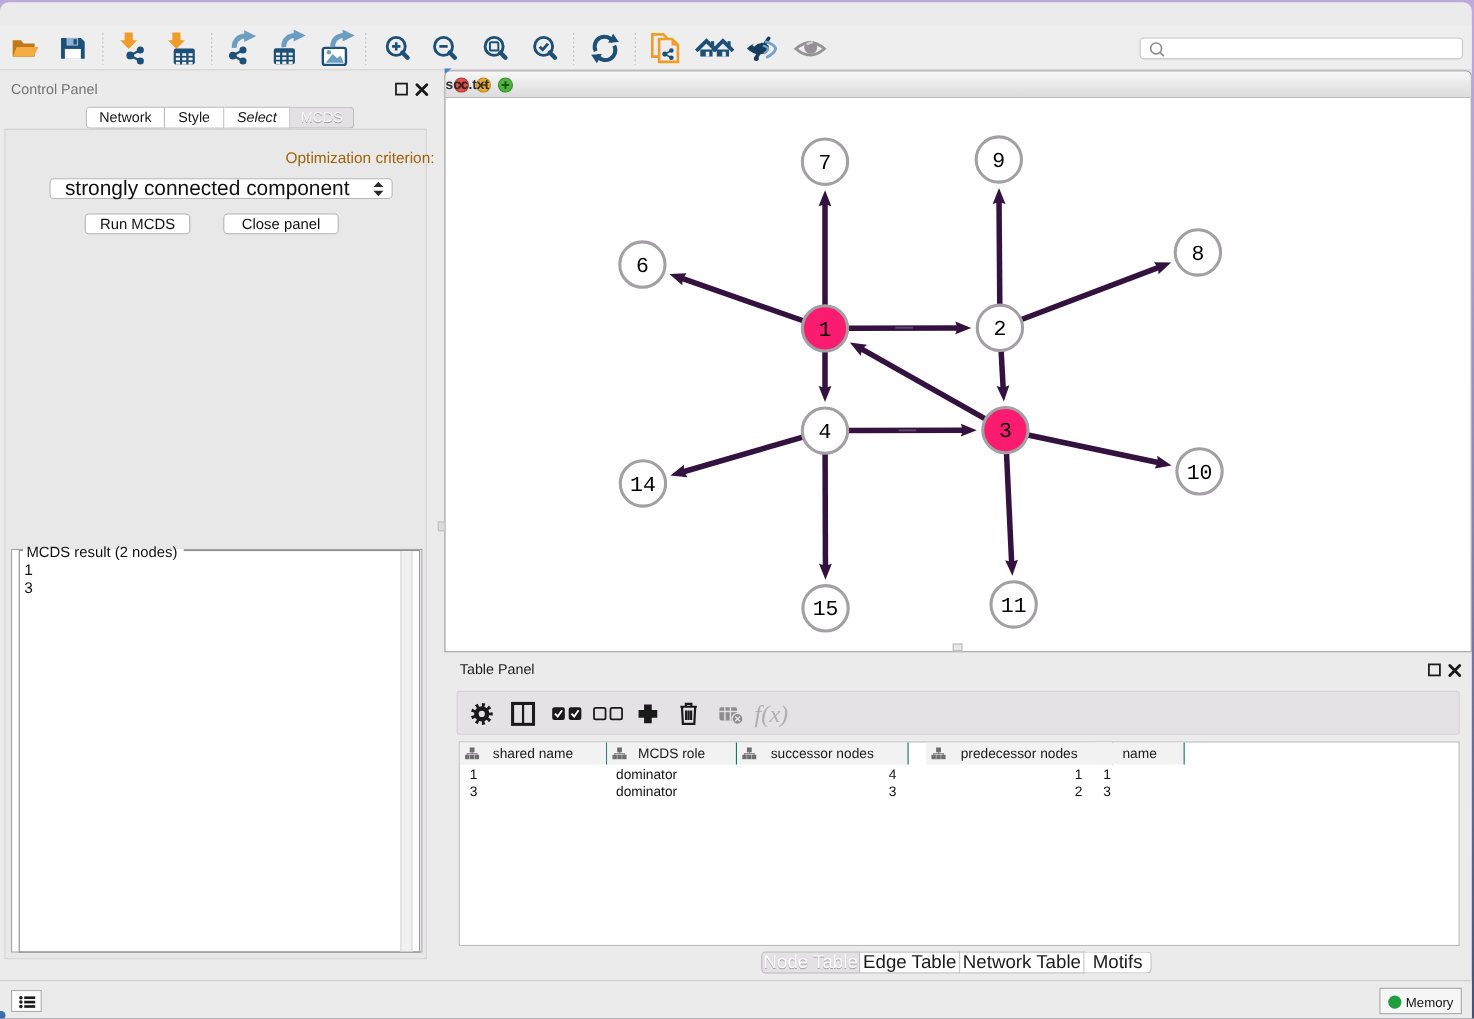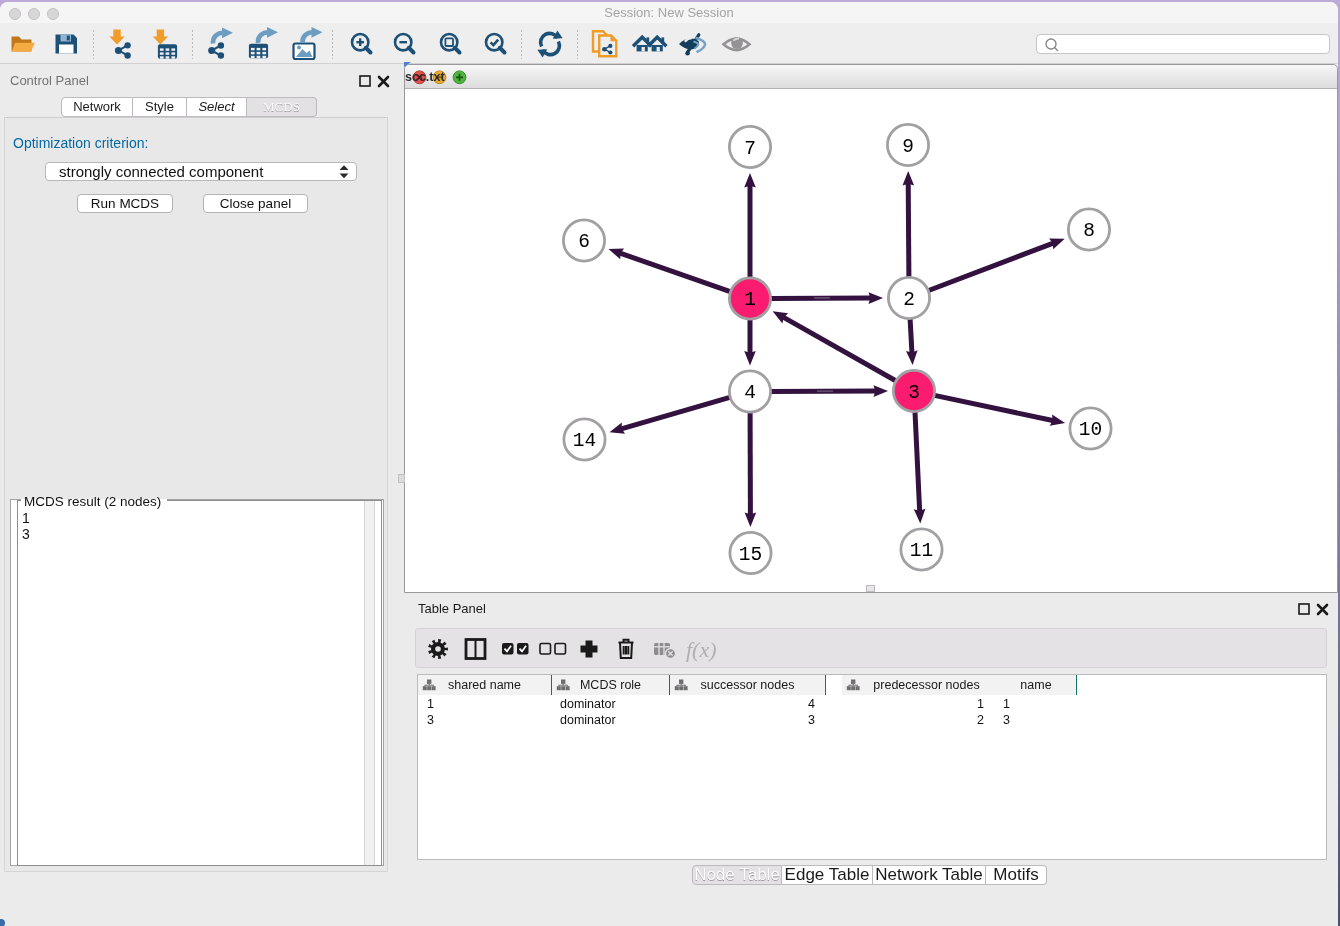--- a/index.html
+++ b/index.html
@@ -15,22 +15,22 @@
   .sep { position:absolute; top:7px; height:29px; width:1px; background-image:linear-gradient(#b9b9b9 40%, rgba(255,255,255,0) 0%); background-size:1px 4px; }
   #search { position:absolute; left:1036px; top:11.5px; width:294px; height:20px; background:#fff; border:1px solid #c6c4c6; border-radius:4px; }
   
   #cp-title { position:absolute; left:10px; top:71px; font-size:13px; color:#737373; }
   .tabs { position:absolute; display:flex; font-size:13px; }
   .tab { border:1px solid #bcbabc; border-left:none; background:#fff; color:#1a1a1a; text-align:center; line-height:18px; height:20px; }
   .tab.first { border-left:1px solid #bcbabc; border-radius:4px 0 0 4px; }
   .tab.last { border-radius:0 4px 4px 0; }
   .tab.sel { background:#e3e1e3; color:#fdfdfd; text-shadow:0 1px 0 #9e9c9e; }
   #cp-pane { position:absolute; left:4px; top:114.5px; width:384px; height:755.5px; background:#e9e8e9; border:1px solid #d6d4d6; border-top:1px solid #cfcdcf; }
-  #opt-label { position:absolute; left:8px; top:17.5px; width:100%; text-align:left; font-size:14px; color:#0369a1; }
-  #dropdown { position:absolute; left:40px; top:44px; width:312px; height:19px; background:#fff; border:1px solid #b9b7b9; border-radius:4px; font-size:15px; color:#111; line-height:17px; padding-left:13px; }
+  #opt-label { position:absolute; left:8px; top:17.5px; width:100%; text-align:right; font-size:14px; color:#a16207; }
+  #dropdown { position:absolute; left:40px; top:44px; width:312px; height:19px; background:#fff; border:1px solid #b9b7b9; border-radius:4px; font-size:19px; color:#111; line-height:17px; padding-left:13px; }
   .btn { position:absolute; height:19px; background:#fff; border:1px solid #b5b3b5; border-radius:4px; font-size:13.5px; color:#111; text-align:center; line-height:17px; }
   #resultbox { position:absolute; left:5px; top:381.5px; width:374px; height:367px; background:#fff; border:1px solid #a5a3a5; }
   #fsborder { position:absolute; left:6px; top:0px; width:365px; height:366px; border:1px solid #8f8d8f; }
   #fsgap { position:absolute; left:10px; top:-1px; width:146px; height:3px; background:#fff; }
   #fslegend { position:absolute; left:13px; top:-6px; font-size:13.5px; color:#111; line-height:16px; }
   #scrolltrack { position:absolute; right:8px; top:1px; width:11px; height:364px; background:#f2f1f2; border-left:1px solid #d8d6d8; border-right:1px solid #d8d6d8; }
   
   #net { position:absolute; left:404px; top:61.5px; width:934px; height:529px; background:#fff; border:1px solid #9a989a; border-radius:5px 5px 0 0; }
   #net-tb { position:absolute; left:0; top:0; width:932px; height:24px; background:linear-gradient(#f7f7f7, #dddcdd); border-bottom:1px solid #b3b1b3; border-radius:5px 5px 0 0; }
   #net-title { position:absolute; left:0; top:5px; width:100%; text-align:left; font-size:12.5px; font-weight:bold; color:#2d2d2d; }
@@ -44,26 +44,20 @@
   #btabs { position:absolute; left:692px; top:863px; display:flex; font-size:17px; }
   
   #status { position:absolute; left:0; top:889px; width:1338px; height:35px; background:#ecebec; border-top:1px solid #cbc9cb; }
   #listbtn { position:absolute; left:10px; top:8px; width:28px; height:20px; background:#fcfcfc; border:1px solid #aeacae; }
   #membtn { position:absolute; right:9px; top:6px; width:75px; height:24px; background:#f6f6f6; border:1px solid #a9a7a9; font-size:12px; color:#111; }
 </style>
 </head>
 <body>
 <div id="win">
 
-  <div id="titlebar">
-    <div class="tl" style="left:9px;"></div>
-    <div class="tl" style="left:28px;"></div>
-    <div class="tl" style="left:47px;"></div>
-    <div id="wtitle">Session: New Session</div>
-  </div>
 
   <div id="toolbar">
 <svg width="1338" height="38" style="position:absolute;left:0;top:2px;">
         <g>
 <path d="M 11.5 11.5 L 19 11.5 L 21.5 14.5 L 31.5 14.5 L 31.5 26.5 L 11.5 26.5 Z" fill="#c07818"></path>
 <path d="M 15.2 17.8 L 35 17.8 L 30.8 26.5 L 11.7 26.5 Z" fill="#f3ab42"></path>
 </g>
         <g>
 <path d="M 55.5 9.5 L 73.5 9.5 L 77 13 L 77 28.5 L 55.5 28.5 Z" fill="#1d5076"></path>
 <rect x="60.5" y="9.5" width="10.5" height="7" fill="#8fb3d1"></rect>
@@ -179,25 +173,25 @@
  <line x1="11.6" y1="11.6" x2="15" y2="15" stroke="#8a888a" stroke-width="1.4"></line>
         </svg>
       </div>
   </div>
 
   <div id="cp-title">Control Panel</div>
     <svg style="position:absolute;left:358px;top:71px;" width="34" height="16">
 <rect x="2" y="3" width="10" height="10" fill="none" stroke="#1a1a1a" stroke-width="1.6"></rect>
 <path d="M 21 4 L 30 13 M 30 4 L 21 13" stroke="#1a1a1a" stroke-width="2.6" stroke-linecap="round"></path>
 </svg>
-  <div class="tabs" style="left:61px; top:95px;">
+  <div class="tabs" style="left:78px; top:95px;">
     <div class="tab first" style="width:72px;">Network</div>
     <div class="tab" style="width:54px;">Style</div>
     <div class="tab" style="width:60px;font-style:italic;">Select</div>
-    <div class="tab last sel" style="width:70px;font-family:Liberation Serif, serif;">MCDS</div>
+    <div class="tab last sel" style="width:58px;">MCDS</div>
   </div>
   <div id="cp-pane">
     <div id="opt-label">Optimization criterion:</div>
     <div id="dropdown">strongly connected component<svg width="12" height="16" style="position:absolute; right:6px; top:1px;">
  <path d="M 1.5 6 L 6 1.2 L 10.5 6 Z" fill="#2a2a2a"></path>
           <path d="M 1.5 9.5 L 6 14.3 L 10.5 9.5 Z" fill="#2a2a2a"></path>
         </svg></div>
     <div class="btn" style="left:72px; top:76px; width:96px;">Run MCDS</div>
     <div class="btn" style="left:198px; top:76px; width:105px;">Close panel</div>
     <div id="resultbox">
@@ -353,20 +347,38 @@
 <div class="td" style="left:408px; top:38px; width:158px; text-align:right;">2</div>
 <div class="td" style="left:585px; top:38px;">3</div>
     </div>
   <div id="btabs">
     <div class="tab first sel" style="width:90px;">Node Table</div>
     <div class="tab" style="width:91px;">Edge Table</div>
     <div class="tab" style="width:113px;">Network Table</div>
     <div class="tab last" style="width:61px;">Motifs</div>
   </div>
 
+  <div id="status">
+    <div id="listbtn">
+        <svg width="26" height="18" style="position:absolute;left:1px;top:1px;">
+<g fill="#1a1a1a">
+            <circle cx="7" cy="5" r="1.6"></circle>
+            <circle cx="7" cy="9" r="1.6"></circle>
+            <circle cx="7" cy="13" r="1.6"></circle>
+<rect x="10" y="3.8" width="10" height="2.4"></rect>
+            <rect x="10" y="7.8" width="10" height="2.4"></rect>
+            <rect x="10" y="11.8" width="10" height="2.4"></rect>
+          </g>
+</svg>
+      </div>
+    <div id="membtn">
+        <span style="position:absolute;left:7px;top:5.5px;width:12px;height:12px;border-radius:50%;background:#1f9e40;"></span>
+        <span style="position:absolute;left:23px;top:4.5px;">Memory</span>
+      </div>
+  </div>
 </div>
 
   <svg width="7" height="5" style="position:absolute;left:404px;top:62px;">
     <path d="M 0 5 L 0 0 L 7 0 Z" fill="#4a7fd4"></path>
   </svg>
   <div style="position:absolute;left:866px;top:585px;width:9px;height:7px;background:#e8e7e8;border:1px solid #bdbbbd;"></div>
   <div style="position:absolute;left:398px;top:474px;width:7px;height:9px;background:#dcdadc;border:1px solid #c2c0c2;"></div>
   <div style="position:absolute;left:-3px;top:919px;width:8px;height:8px;border-radius:50%;background:#3a6ea8;"></div>
 
 </body></html>

